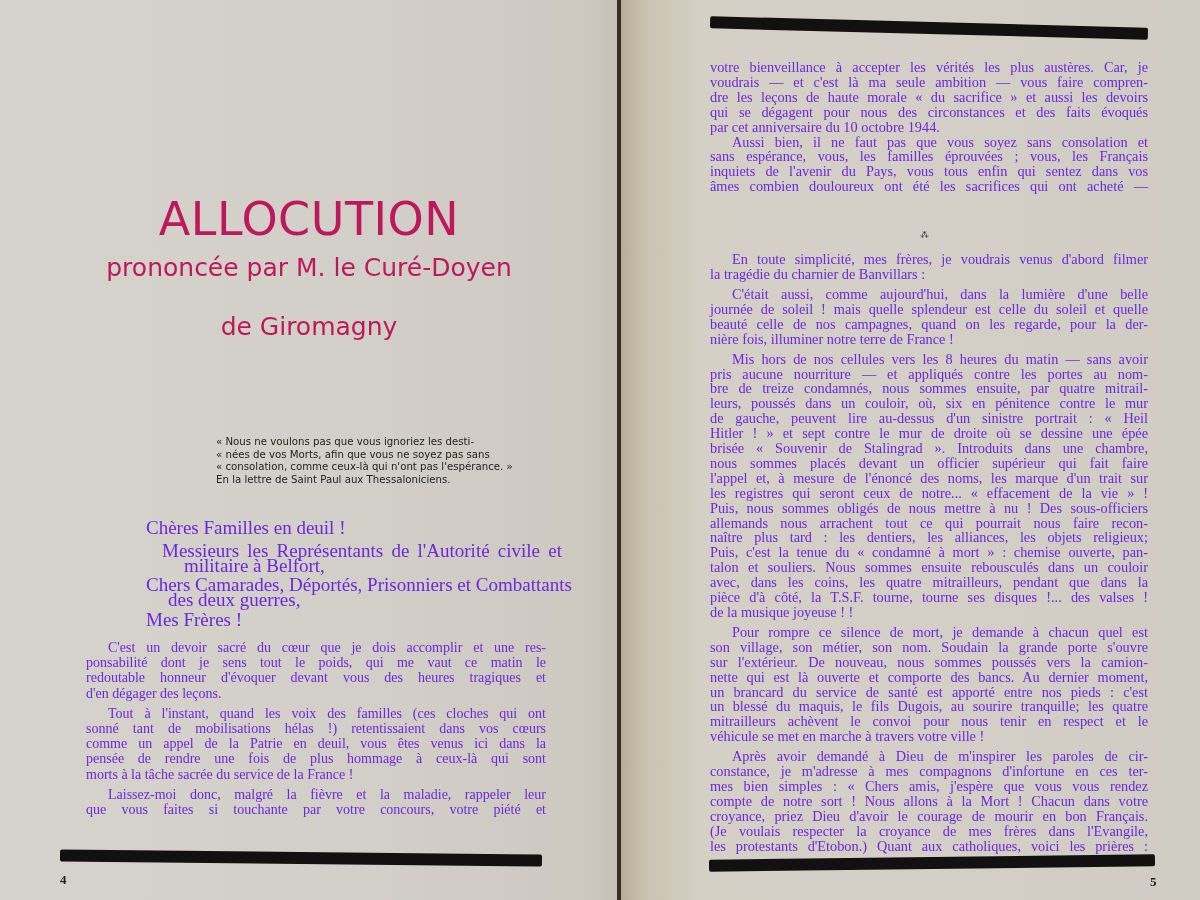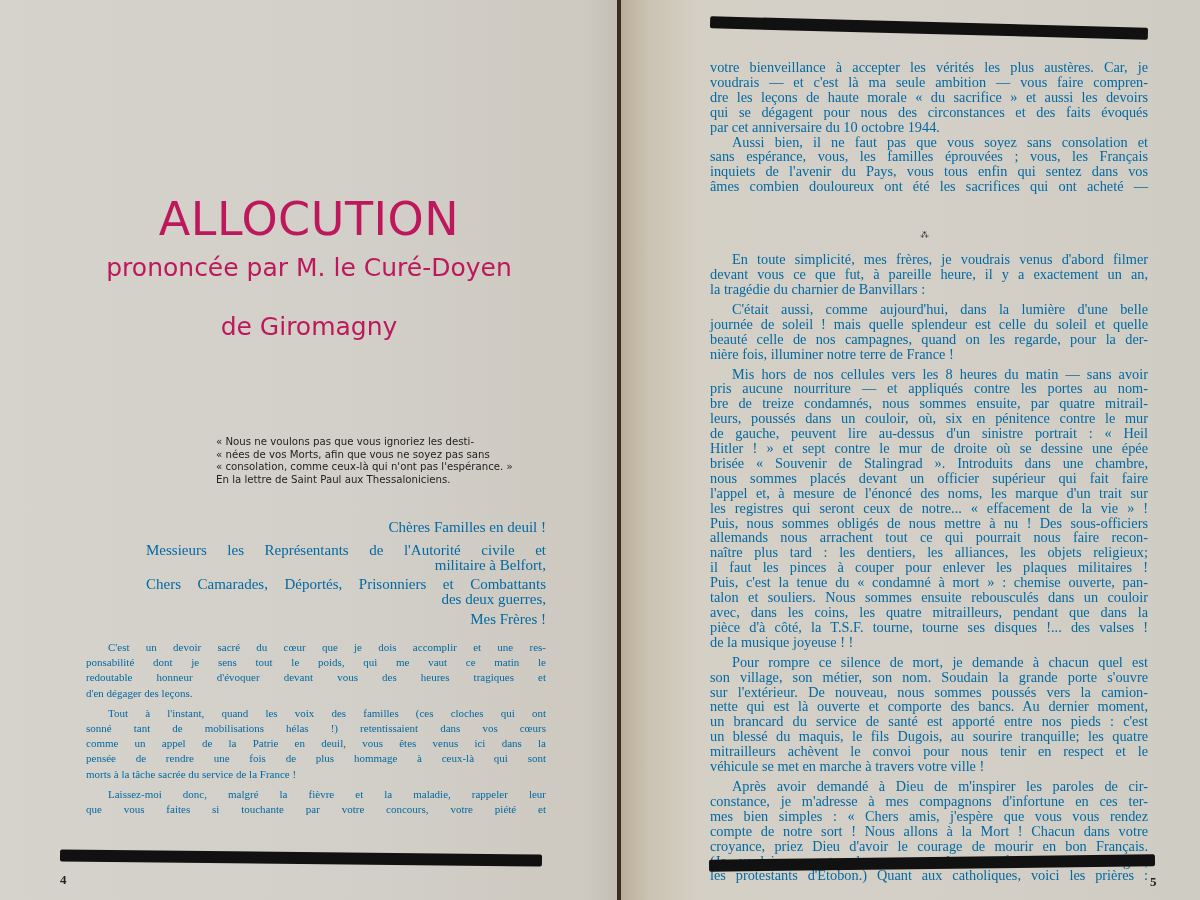--- a/index.html
+++ b/index.html
@@ -31,28 +31,28 @@
   }
   .title.main { top:192px; font-size:46px; letter-spacing:0.5px; }
   .title.sub1 { top:253px; font-size:25px; }
   .title.sub2 { top:312px; font-size:25px; }
   .epigraph {
     position:absolute; left:216px; top:436px; width:320px;
     font-family:"DejaVu Sans", sans-serif; font-size:10.2px; line-height:12.6px; color:#222;
   }
   .epigraph div { white-space:nowrap; }
   .serif {
-    font-family:"Liberation Serif", "DejaVu Serif", serif; color:#0369a1;
+    font-family:"Liberation Serif", "DejaVu Serif", serif; color:#6d28d9;
   }
   .salut {
-    position:absolute; left:146px; width:400px; font-size:15px; line-height:15px;text-align:right;
+    position:absolute; left:146px; width:400px; font-size:19px; line-height:15px;
   }
   .salut .cont { padding-left:22px; }
   .body-left {
-    position:absolute; left:86px; top:640px; width:460px; font-size:11px; line-height:15.2px;
+    position:absolute; left:86px; top:640px; width:460px; font-size:14px; line-height:15.2px;
     text-align:justify;
   }
   .body-right {
     position:absolute; left:710px; top:60px; width:438px; font-size:14.3px; line-height:14.9px;
     text-align:justify;
   }
   .line { display:block; white-space:nowrap; text-align-last:justify; }
   .line.last { text-align-last:left; }
   .indent { padding-left:22px; }
   .para-gap { height:5px; }
@@ -78,21 +78,21 @@
 <div class="epigraph">
   <div>« Nous ne voulons pas que vous ignoriez les desti-</div>
   <div>« nées de vos Morts, afin que vous ne soyez pas sans</div>
   <div>« consolation, comme ceux-là qui n'ont pas l'espérance. »</div>
   <div>En la lettre de Saint Paul aux Thessaloniciens.</div>
 </div>
 
 <div class="salut serif" style="top:520px;">
   <div>Chères Familles en deuil !</div>
 </div>
-<div class="salut serif" style="top:543px;">
+<div class="salut serif" style="top:543px;margin-left:16px;">
   <div class="line">Messieurs les Représentants de l'Autorité civile et</div>
   <div class="cont">militaire à Belfort,</div>
 </div>
 <div class="salut serif" style="top:577px;">
   <div class="line">Chers Camarades, Déportés, Prisonniers et Combattants</div>
   <div class="cont">des deux guerres,</div>
 </div>
 <div class="salut serif" style="top:612px;">
   <div>Mes Frères !</div>
 </div>
@@ -136,21 +136,20 @@
     <span class="line indent">Aussi bien, il ne faut pas que vous soyez sans consolation et</span>
     <span class="line">sans espérance, vous, les familles éprouvées ; vous, les Français</span>
     <span class="line">inquiets de l'avenir du Pays, vous tous enfin qui sentez dans vos</span>
     <span class="line">âmes combien douloureux ont été les sacrifices qui ont acheté —</span>
   </div>
 
   <div style="height:58px;"></div>
 
   <div>
     <span class="line indent">En toute simplicité, mes frères, je voudrais venus d'abord filmer</span>
-    <span class="line">devant vous ce que fut, à pareille heure, il y a exactement un an,</span>
     <span class="line last">la tragédie du charnier de Banvillars :</span>
   </div>
   <div class="para-gap"></div>
   <div>
     <span class="line indent">C'était aussi, comme aujourd'hui, dans la lumière d'une belle</span>
     <span class="line">journée de soleil ! mais quelle splendeur est celle du soleil et quelle</span>
     <span class="line">beauté celle de nos campagnes, quand on les regarde, pour la der-</span>
     <span class="line last">nière fois, illuminer notre terre de France !</span>
   </div>
   <div class="para-gap"></div>
@@ -161,21 +160,20 @@
     <span class="line">leurs, poussés dans un couloir, où, six en pénitence contre le mur</span>
     <span class="line">de gauche, peuvent lire au-dessus d'un sinistre portrait : « Heil</span>
     <span class="line">Hitler ! » et sept contre le mur de droite où se dessine une épée</span>
     <span class="line">brisée « Souvenir de Stalingrad ». Introduits dans une chambre,</span>
     <span class="line">nous sommes placés devant un officier supérieur qui fait faire</span>
     <span class="line">l'appel et, à mesure de l'énoncé des noms, les marque d'un trait sur</span>
     <span class="line">les registres qui seront ceux de notre... « effacement de la vie » !</span>
     <span class="line">Puis, nous sommes obligés de nous mettre à nu ! Des sous-officiers</span>
     <span class="line">allemands nous arrachent tout ce qui pourrait nous faire recon-</span>
     <span class="line">naître plus tard : les dentiers, les alliances, les objets religieux;</span>
-    <span class="line">il faut les pinces à couper pour enlever les plaques militaires !</span>
     <span class="line">Puis, c'est la tenue du « condamné à mort » : chemise ouverte, pan-</span>
     <span class="line">talon et souliers. Nous sommes ensuite rebousculés dans un couloir</span>
     <span class="line">avec, dans les coins, les quatre mitrailleurs, pendant que dans la</span>
     <span class="line">pièce d'à côté, la T.S.F. tourne, tourne ses disques !... des valses !</span>
     <span class="line last">de la musique joyeuse ! !</span>
   </div>
   <div class="para-gap"></div>
   <div>
     <span class="line indent">Pour rompre ce silence de mort, je demande à chacun quel est</span>
     <span class="line">son village, son métier, son nom. Soudain la grande porte s'ouvre</span>

